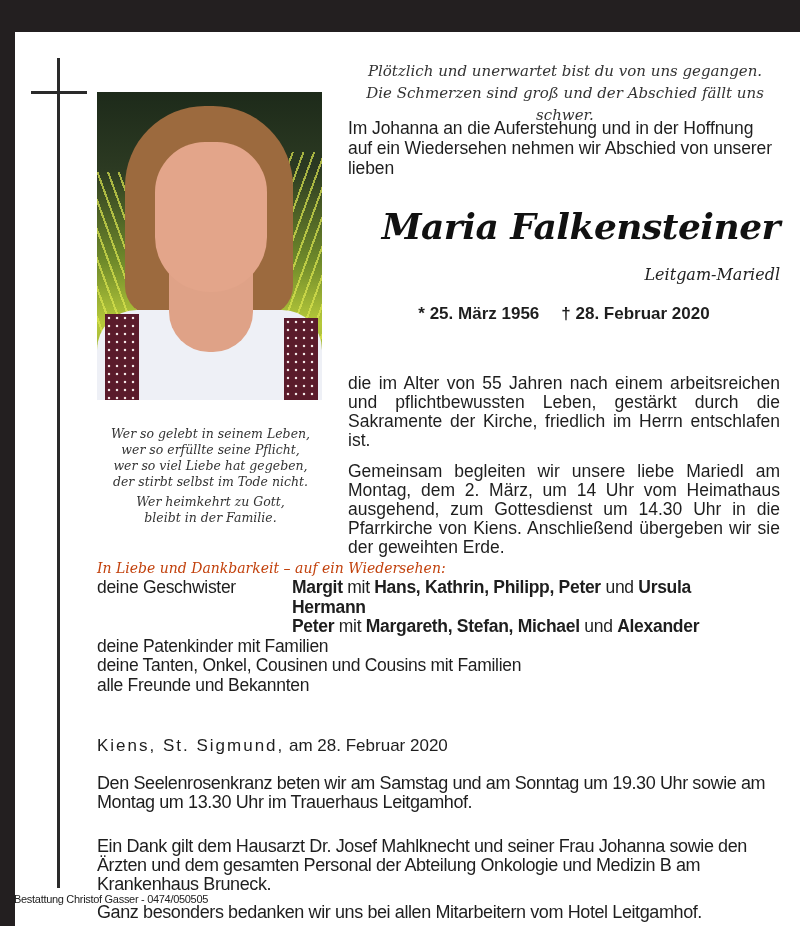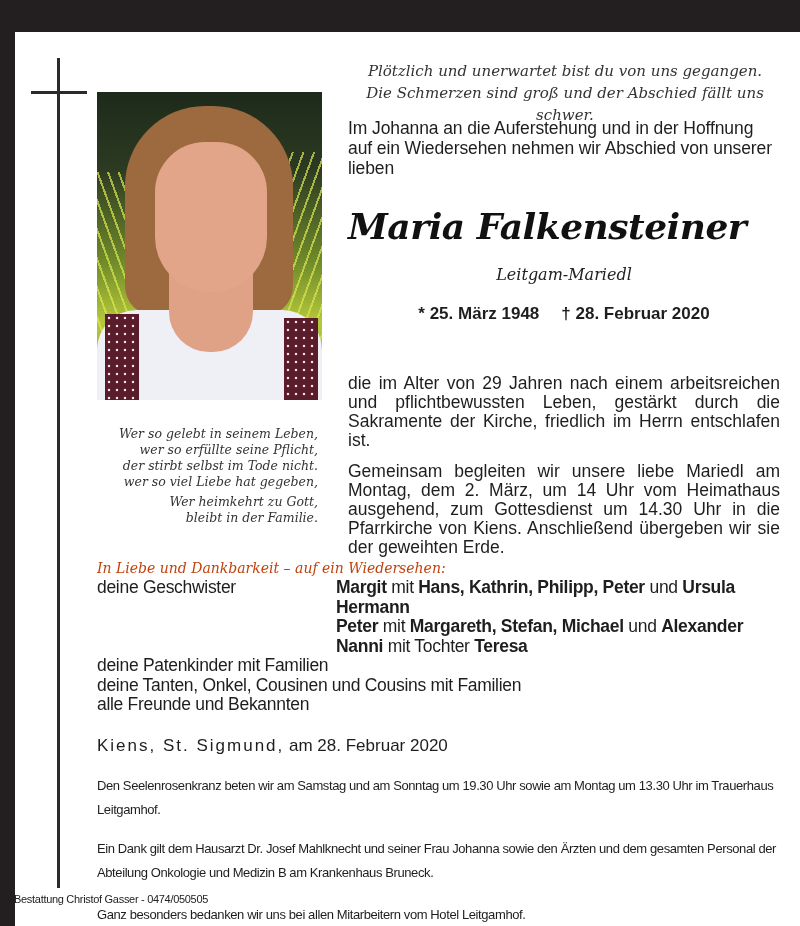--- a/index.html
+++ b/index.html
@@ -32,41 +32,41 @@
       border-radius: 40px 40px 0 0; }
     .photo .strap-l { position:absolute; left:8px; top:222px; width:34px; height:86px; background: #5a1b2b;
       background-image: radial-gradient(#f2e6e6 1.4px, transparent 1.6px); background-size: 8px 8px; }
     .photo .strap-r { position:absolute; right:4px; top:226px; width:34px; height:82px; background: #5a1b2b;
       background-image: radial-gradient(#f2e6e6 1.4px, transparent 1.6px); background-size: 8px 8px; }
 
     .script { font-family: "DejaVu Serif", serif; font-style: italic; }
     .quote-top { position: absolute; left: 330px; top: 28px; width: 440px; text-align: center;
       font-size: 15px; line-height: 22px; color: #333; }
     .intro { position: absolute; left: 333px; top: 86px; width: 432px; font-size: 17.5px; line-height: 20px; letter-spacing: -0.1px; }
-    .name { position: absolute; left: 333px; top: 172px; width: 432px; text-align: left;
+    .name { position: absolute; left: 333px; top: 172px; width: 432px; text-align: right;
       font-family: "DejaVu Serif", serif; font-style: italic; font-weight: bold; font-size: 36px; line-height: 44px; color: #111; letter-spacing: -0.5px; }
-    .nickname { position: absolute; left: 333px; top: 232px; width: 432px; text-align: center; font-size: 16px; line-height: 22px; color: #222; }
+    .nickname { position: absolute; left: 333px; top: 232px; width: 432px; text-align: right; font-size: 16px; line-height: 22px; color: #222; }
     .dates { position: absolute; left: 333px; top: 271px; width: 432px; text-align: center; font-weight: bold; font-size: 17px; line-height: 22px; }
     .dates span + span { margin-left: 22px; }
     .para { position: absolute; left: 333px; width: 432px; font-size: 17.5px; line-height: 19px; text-align: justify; }
     .p1 { top: 342px; }
     .p2 { top: 430px; }
 
-    .poem { position: absolute; left: 88px; top: 394px; width: 215px; text-align: right; font-size: 12.5px; line-height: 16px; color: #333; }
+    .poem { position: absolute; left: 88px; top: 394px; width: 215px; text-align: center; font-size: 12.5px; line-height: 16px; color: #333; }
     .poem .stanza2 { margin-top: 4px; }
 
     .thanks-head { position: absolute; left: 82px; top: 527px; font-size: 14px; line-height: 18px; color: #c2410c; }
     .family { position: absolute; left: 82px; top: 546px; width: 700px; font-size: 17.5px; line-height: 19.5px; letter-spacing: -0.3px; }
-    .family .row { display: flex; gap: 44px; }
+    .family .row { display: flex; }
     .family .lbl { width: 195px; flex: none; white-space: nowrap; }
     .family b { font-weight: bold; }
 
     .place { position: absolute; left: 82px; top: 704px; font-size: 17px; line-height: 20px; }
     .place .sp { letter-spacing: 2px; }
-    .cond { position: absolute; left: 82px; width: 690px; font-size: 13px; line-height: 24px; letter-spacing: -0.4px; }
+    .cond { position: absolute; left: 82px; width: 690px; font-size: 18px; line-height: 19px; letter-spacing: -0.4px; }
     .c1 { top: 742px; }
     .c2 { top: 805px; }
     .c3 { top: 871px; }
     .footer { position: absolute; left: 14px; top: 893px; font-size: 11px; letter-spacing: -0.3px; color: #222; }
   </style>
 </head>
 <body>
 
 <div class="page">
   <div class="cross-v"></div>
@@ -86,32 +86,32 @@
   <div class="quote-top script">
     <div>Plötzlich und unerwartet bist du von uns gegangen.</div>
     <div>Die Schmerzen sind groß und der Abschied fällt uns schwer.</div>
   </div>
 
   <div class="intro">Im Johanna an die Auferstehung und in der Hoffnung auf ein Wiedersehen nehmen wir Abschied von unserer lieben</div>
 
   <div class="name">Maria Falkensteiner</div>
   <div class="nickname script">Leitgam-Mariedl</div>
   <div class="dates">
-    <span>* 25. März 1948</span><span>† 28. Februar 2020</span>
+    <span>* 25. März 1956</span><span>† 28. Februar 2020</span>
   </div>
 
-  <div class="para p1">die im Alter von 29 Jahren nach einem arbeitsreichen und pflichtbewussten Leben, gestärkt durch die Sakramente der Kirche, friedlich im Herrn entschlafen ist.</div>
+  <div class="para p1">die im Alter von 55 Jahren nach einem arbeitsreichen und pflichtbewussten Leben, gestärkt durch die Sakramente der Kirche, friedlich im Herrn entschlafen ist.</div>
   <div class="para p2">Gemeinsam begleiten wir unsere liebe Mariedl am Montag, dem 2. März, um 14 Uhr vom Heimathaus ausgehend, zum Gottesdienst um 14.30 Uhr in die Pfarrkirche von Kiens. Anschließend übergeben wir sie der geweihten Erde.</div>
 
   <div class="poem script">
     <div>
       <div>Wer so gelebt in seinem Leben,</div>
       <div>wer so erfüllte seine Pflicht,</div>
+      <div>wer so viel Liebe hat gegeben,</div>
       <div>der stirbt selbst im Tode nicht.</div>
-      <div>wer so viel Liebe hat gegeben,</div>
     </div>
     <div class="stanza2">
       <div>Wer heimkehrt zu Gott,</div>
       <div>bleibt in der Familie.</div>
     </div>
   </div>
 
   <div class="thanks-head script">In Liebe und Dankbarkeit – auf ein Wiedersehen:</div>
 
   <div class="family">
@@ -120,24 +120,20 @@
       <span><b>Margit</b><span> mit </span><b>Hans, Kathrin, Philipp, Peter</b><span> und </span><b>Ursula</b></span>
     </div>
     <div class="row">
       <span class="lbl"></span>
       <span><b>Hermann</b></span>
     </div>
     <div class="row">
       <span class="lbl"></span>
       <span><b>Peter</b><span> mit </span><b>Margareth, Stefan, Michael</b><span> und </span><b>Alexander</b></span>
     </div>
-    <div class="row">
-      <span class="lbl"></span>
-      <span><b>Nanni</b><span> mit Tochter </span><b>Teresa</b></span>
-    </div>
     <div>deine Patenkinder mit Familien</div>
     <div>deine Tanten, Onkel, Cousinen und Cousins mit Familien</div>
     <div>alle Freunde und Bekannten</div>
   </div>
 
   <div class="place">
     <span class="sp">Kiens, St. Sigmund,</span><span> am 28. Februar 2020</span>
   </div>
 
   <div class="cond c1">Den Seelenrosenkranz beten wir am Samstag und am Sonntag um 19.30 Uhr sowie am Montag um 13.30 Uhr im Trauerhaus Leitgamhof.</div>

